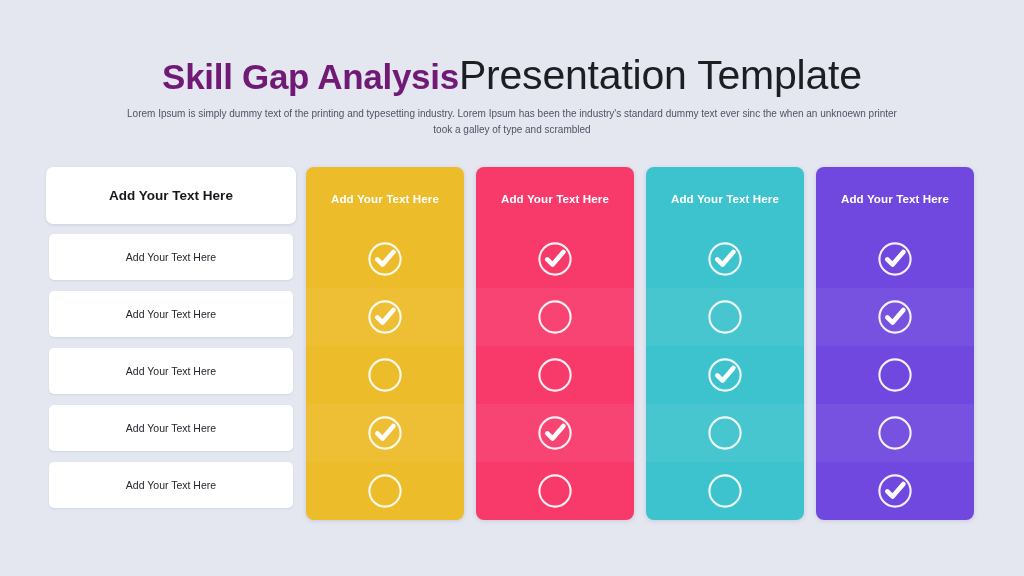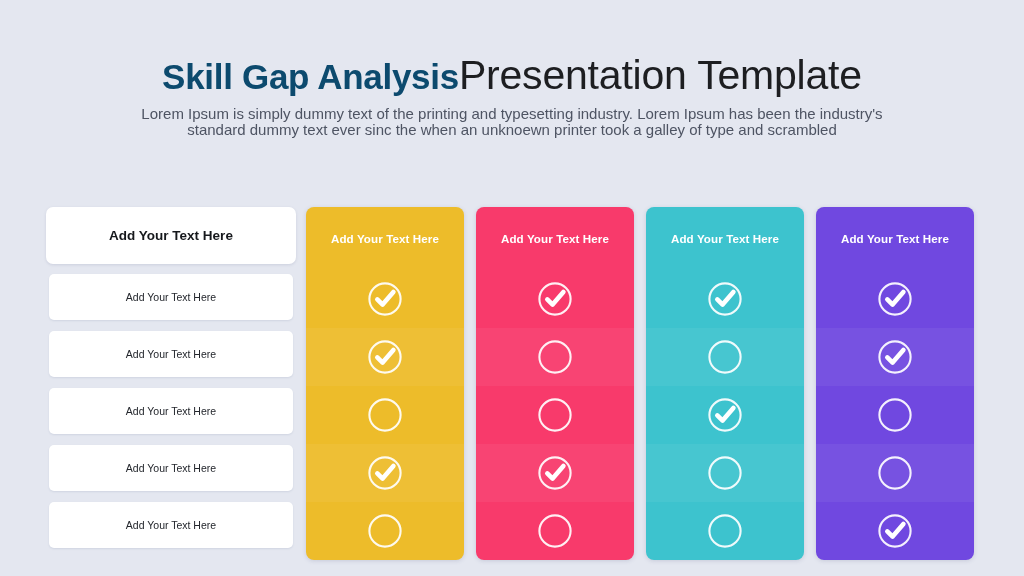--- a/index.html
+++ b/index.html
@@ -10,39 +10,39 @@
     overflow:hidden;
   }
   .slide { position:relative; width:1024px; height:576px; }
 
   
   .title-wrap {
     position:absolute; left:0; top:52px; width:1024px;
     text-align:center; white-space:nowrap;
   }
   .title-bold {
-    font-size:35px; font-weight:bold; color:#0c4a6e;
+    font-size:35px; font-weight:bold; color:#701a75;
     letter-spacing:-0.3px;
   }
   .title-light {
     font-size:41px; font-weight:normal; color:#1d1e21;
     letter-spacing:-0.2px;
   }
   .subtitle {
     position:absolute; left:50%; top:106px;
     transform:translateX(-50%);
     width:790px; text-align:center;
-    font-size:15px; line-height:16px;
+    font-size:10px; line-height:16px;
     color:#4e5463;
   }
 
   
   .board {
     position:absolute; left:46px; top:167px;
-    width:932px; height:247px;margin-top:40px;
+    width:932px; height:247px;
   }
 
   
   .label-col {
     position:absolute; left:0; top:0;
     width:250px; height:353px;
   }
   .label-head {
     position:absolute; left:0; top:0;
     width:250px; height:57px;

